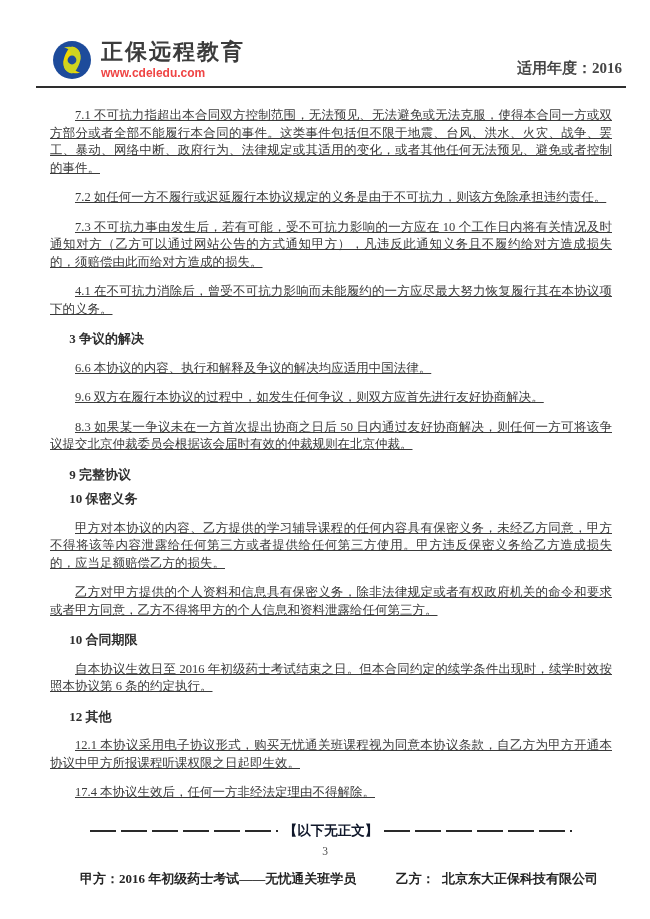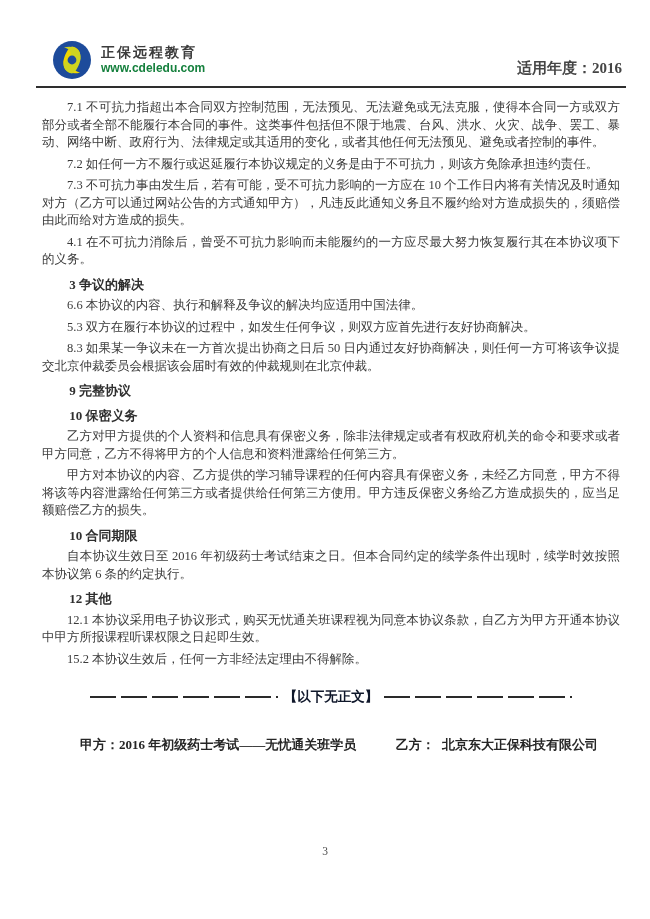--- a/index.html
+++ b/index.html
@@ -20,40 +20,40 @@
   
   .hdr{
     display:flex;align-items:flex-end;justify-content:space-between;
     padding:0 4px 4px 16px;
   }
   .brand{display:flex;align-items:center;gap:9px;}
   .logo{width:40px;height:40px;flex:0 0 auto;}
   .brand-txt{display:flex;flex-direction:column;line-height:1.1;}
   .brand-name{
     font-family:"Liberation Sans","DejaVu Sans",sans-serif;
-    font-weight:bold;font-size:14px;color:#3c3c3c;letter-spacing:2px;
+    font-weight:bold;font-size:22px;color:#3c3c3c;letter-spacing:2px;
   }
   .brand-url{
     font-family:"Liberation Sans","DejaVu Sans",sans-serif;
-    font-weight:bold;font-size:12px;color:#15803d;margin-top:2px;
+    font-weight:bold;font-size:12px;color:#ef4444;margin-top:2px;
   }
   .year-label{
     font-size:15px;color:#454545;font-weight:bold;
     padding-bottom:2px;
   }
   .hdr-rule{
     border:none;border-top:2px solid #2e2e2e;margin:2px 0 0 0;
   }
   
   .doc{
     padding:7px 2px 0 2px;
     font-size:12.5px;line-height:17.5px;
     text-align:justify;
   }
-  .para{margin:4px;text-indent:2em;}
+  .para{margin:12px;text-indent:2em;text-decoration:underline;}
   .sec-h{
     margin:7px 0 2px 0;font-size:13px;font-weight:bold;color:#2f2f2f;
     padding-left:2.4em;
   }
   
   .divider{
     display:flex;align-items:center;
     width:482px;margin:20px auto 0 auto;
   }
   .dash-line{
@@ -106,35 +106,35 @@
 
   <div class="doc">
 
     <p class="para">7.1 不可抗力指超出本合同双方控制范围，无法预见、无法避免或无法克服，使得本合同一方或双方部分或者全部不能履行本合同的事件。这类事件包括但不限于地震、台风、洪水、火灾、战争、罢工、暴动、网络中断、政府行为、法律规定或其适用的变化，或者其他任何无法预见、避免或者控制的事件。</p>
     <p class="para">7.2 如任何一方不履行或迟延履行本协议规定的义务是由于不可抗力，则该方免除承担违约责任。</p>
     <p class="para">7.3 不可抗力事由发生后，若有可能，受不可抗力影响的一方应在 10 个工作日内将有关情况及时通知对方（乙方可以通过网站公告的方式通知甲方），凡违反此通知义务且不履约给对方造成损失的，须赔偿由此而给对方造成的损失。</p>
     <p class="para">4.1 在不可抗力消除后，曾受不可抗力影响而未能履约的一方应尽最大努力恢复履行其在本协议项下的义务。</p>
 
     <h3 class="sec-h">3 争议的解决</h3>
     <p class="para">6.6 本协议的内容、执行和解释及争议的解决均应适用中国法律。</p>
-    <p class="para">5.3 双方在履行本协议的过程中，如发生任何争议，则双方应首先进行友好协商解决。</p>
+    <p class="para">9.6 双方在履行本协议的过程中，如发生任何争议，则双方应首先进行友好协商解决。</p>
     <p class="para">8.3 如果某一争议未在一方首次提出协商之日后 50 日内通过友好协商解决，则任何一方可将该争议提交北京仲裁委员会根据该会届时有效的仲裁规则在北京仲裁。</p>
 
     <h3 class="sec-h">9 完整协议</h3>
 
     <h3 class="sec-h">10 保密义务</h3>
+    <p class="para">甲方对本协议的内容、乙方提供的学习辅导课程的任何内容具有保密义务，未经乙方同意，甲方不得将该等内容泄露给任何第三方或者提供给任何第三方使用。甲方违反保密义务给乙方造成损失的，应当足额赔偿乙方的损失。</p>
     <p class="para">乙方对甲方提供的个人资料和信息具有保密义务，除非法律规定或者有权政府机关的命令和要求或者甲方同意，乙方不得将甲方的个人信息和资料泄露给任何第三方。</p>
-    <p class="para">甲方对本协议的内容、乙方提供的学习辅导课程的任何内容具有保密义务，未经乙方同意，甲方不得将该等内容泄露给任何第三方或者提供给任何第三方使用。甲方违反保密义务给乙方造成损失的，应当足额赔偿乙方的损失。</p>
 
     <h3 class="sec-h">10 合同期限</h3>
     <p class="para">自本协议生效日至 2016 年初级药士考试结束之日。但本合同约定的续学条件出现时，续学时效按照本协议第 6 条的约定执行。</p>
 
     <h3 class="sec-h">12 其他</h3>
     <p class="para">12.1 本协议采用电子协议形式，购买无忧通关班课程视为同意本协议条款，自乙方为甲方开通本协议中甲方所报课程听课权限之日起即生效。</p>
-    <p class="para">15.2 本协议生效后，任何一方非经法定理由不得解除。</p>
+    <p class="para">17.4 本协议生效后，任何一方非经法定理由不得解除。</p>
 
   </div>
 
   <div class="divider">
     <span class="dash-line"></span>
     <span class="divider-label">【以下无正文】</span>
     <span class="dash-line"></span>
   </div>
 
   <div class="sig-row">

